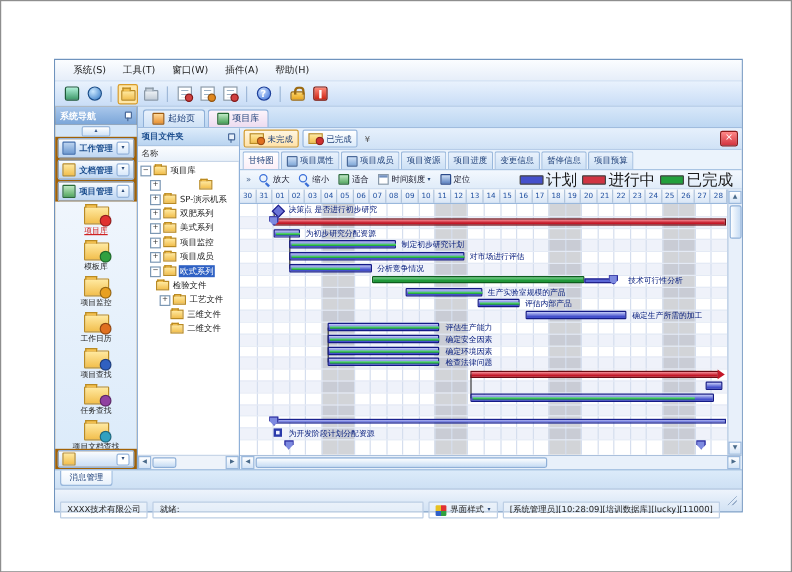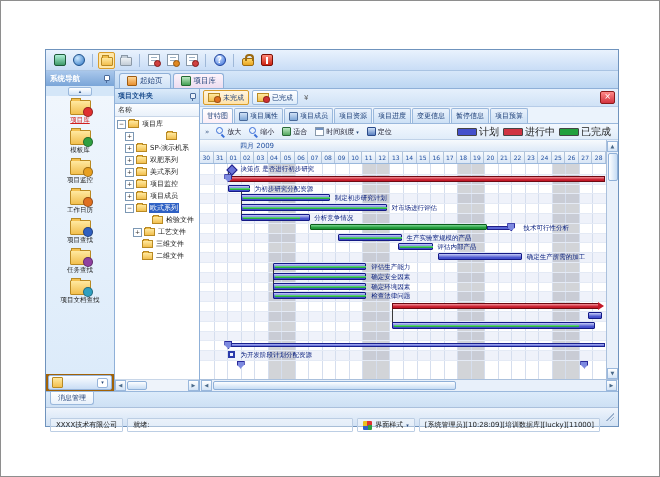--- a/index.html
+++ b/index.html
@@ -133,21 +133,21 @@
   .tool{display:flex;align-items:center;gap:2px;padding:0 3px;height:12px;border-radius:2px;white-space:nowrap;}
   .ic-zoom-in-icon,.ic-zoom-out-icon{width:9px;height:9px;}
   .ic-zoom-in-icon::before,.ic-zoom-out-icon::before{content:"";position:absolute;left:0;top:0;width:5px;height:5px;border:1.5px solid #3a6fd8;border-radius:50%;}
   .ic-zoom-in-icon::after,.ic-zoom-out-icon::after{content:"";position:absolute;right:0px;bottom:0px;width:4px;height:1.5px;background:#3a6fd8;transform:rotate(45deg);}
   .ic-fit-icon{width:9px;height:9px;background:linear-gradient(#bfe8c4,#54a860);border:1px solid #2a6a38;border-radius:1px;}
   .ic-time-scale-icon{width:9px;height:9px;background:#fff;border:1px solid #8899aa;}
   .ic-time-scale-icon::before{content:"";position:absolute;left:0;right:0;top:0;height:2px;background:#7090c0;}
   .ic-locate-icon{width:9px;height:9px;background:linear-gradient(#cfe0f6,#5a80c0);border:1px solid #2a4a8a;border-radius:1px;}
   .caret{font-size:5px;color:#2a4a7a;}
   .legend{margin-left:auto;display:flex;align-items:center;gap:4px;padding-right:4px;}
-  .leg{display:flex;align-items:center;gap:2px;font-size:10px;color:#1a1a1a;white-space:nowrap;}
+  .leg{display:flex;align-items:center;gap:2px;font-size:13px;color:#1a1a1a;white-space:nowrap;}
   .leg .sw{width:18px;height:6px;border:1px solid #444;border-radius:1px;}
 
   .chart-wrap{flex:1;display:flex;flex-direction:column;min-height:0;}
   .chart-row{flex:1;display:flex;min-height:0;}
   .chart-col{flex:1;display:flex;flex-direction:column;min-width:0;background:#fff;}
   .month-row{height:11px;flex:none;background:linear-gradient(#f7fafd,#dde9f7);border-bottom:1px solid #b6c8de;
            font-size:7px;color:#1e4d9e;display:flex;align-items:center;padding-left:40px;white-space:nowrap;}
   .day-row{height:11px;flex:none;display:flex;border-bottom:1px solid #9ab8dc;background:linear-gradient(#f7fafd,#d9e6f6);}
   .day-cell{flex:1;font-size:6px;color:#1e4d9e;text-align:center;line-height:11px;border-right:1px solid #b0c4dc;box-sizing:border-box;overflow:hidden;}
   .canvas{flex:1;position:relative;overflow:hidden;background:#fff;}
@@ -192,20 +192,27 @@
   .ic-style-icon{width:9px;height:9px;border-radius:1px;background:conic-gradient(#e03030 0 25%,#30a040 0 50%,#3060c8 0 75%,#e8c020 0);flex:none;}
   .grip{width:8px;height:8px;margin-left:2px;background:
         linear-gradient(135deg,transparent 50%,#9ab0cc 50%,#9ab0cc 58%,transparent 58%,transparent 72%,#9ab0cc 72%,#9ab0cc 80%,transparent 80%);}
 </style>
 </head>
 <body>
 
 <div class="page">
   <div class="app">
 
+    <div class="menubar">
+        <div class="menu-item">系统(S)</div>
+        <div class="menu-item">工具(T)</div>
+        <div class="menu-item">窗口(W)</div>
+        <div class="menu-item">插件(A)</div>
+        <div class="menu-item">帮助(H)</div>
+      </div>
 
     <div class="toolbar">
         <div class="tb-btn">
           <div class="ic ic-computer-icon"></div>
         </div>
         <div class="tb-btn">
           <div class="ic ic-globe-icon"></div>
         </div>
         <div class="tb-sep"></div>
         <div class="tb-btn hl">
@@ -240,20 +247,37 @@
     <div class="main">
 
       <div class="sidebar">
         <div class="side-hd">
           <span class="t">系统导航</span>
           <span class="ic ic-pin-icon"></span>
         </div>
         <div class="side-strip">
           <span>▴</span>
         </div>
+        <div>
+            <div class="panel-btn">
+              <div class="pic pic-grid"></div>
+              <div style="overflow: hidden;">工作管理</div>
+              <div class="chev">▾</div>
+            </div>
+            <div class="panel-btn">
+              <div class="pic pic-folder"></div>
+              <div style="overflow: hidden;">文档管理</div>
+              <div class="chev">▾</div>
+            </div>
+            <div class="panel-btn">
+              <div class="pic pic-chart"></div>
+              <div style="overflow: hidden;">项目管理</div>
+              <div class="chev">▴</div>
+            </div>
+          </div>
         <div class="navlist">
             <div class="nav-item">
               <div class="nav-ic">
                 <div class="badge" style="background: rgb(224, 48, 48);"></div>
               </div>
               <div class="nav-lb sel">项目库</div>
             </div>
             <div class="nav-item">
               <div class="nav-ic">
                 <div class="badge" style="background: rgb(48, 160, 64);"></div>
@@ -350,21 +374,21 @@
                 <div class="tree-row" style="padding-left: 10px;">
                   <div class="exp">+</div>
                   <div class="tfold"></div>
                   <div class="tlabel">项目成员</div>
                 </div>
                 <div class="tree-row" style="padding-left: 10px;">
                   <div class="exp">−</div>
                   <div class="tfold"></div>
                   <div class="tlabel sel">欧式系列</div>
                 </div>
-                <div class="tree-row" style="padding-left: 28px;">
+                <div class="tree-row" style="padding-left: 6px;">
                   <div class="exp-sp"></div>
                   <div class="tfold"></div>
                   <div class="tlabel">检验文件</div>
                 </div>
                 <div class="tree-row" style="padding-left: 18px;">
                   <div class="exp">+</div>
                   <div class="tfold"></div>
                   <div class="tlabel">工艺文件</div>
                 </div>
                 <div class="tree-row" style="padding-left: 18px;">
@@ -474,21 +498,20 @@
                   <div class="leg">
                     <div class="sw" style="background: rgb(34, 160, 60);"></div>
                     <div>已完成</div>
                   </div>
                 </span>
             </div>
 
             <div class="chart-wrap">
               <div class="chart-row">
                 <div class="chart-col">
-                  <div class="month-row">四月 2009</div>
                   <div class="day-row">
                       <div class="day-cell">30</div>
                       <div class="day-cell">31</div>
                       <div class="day-cell">01</div>
                       <div class="day-cell">02</div>
                       <div class="day-cell">03</div>
                       <div class="day-cell">04</div>
                       <div class="day-cell">05</div>
                       <div class="day-cell">06</div>
                       <div class="day-cell">07</div>

